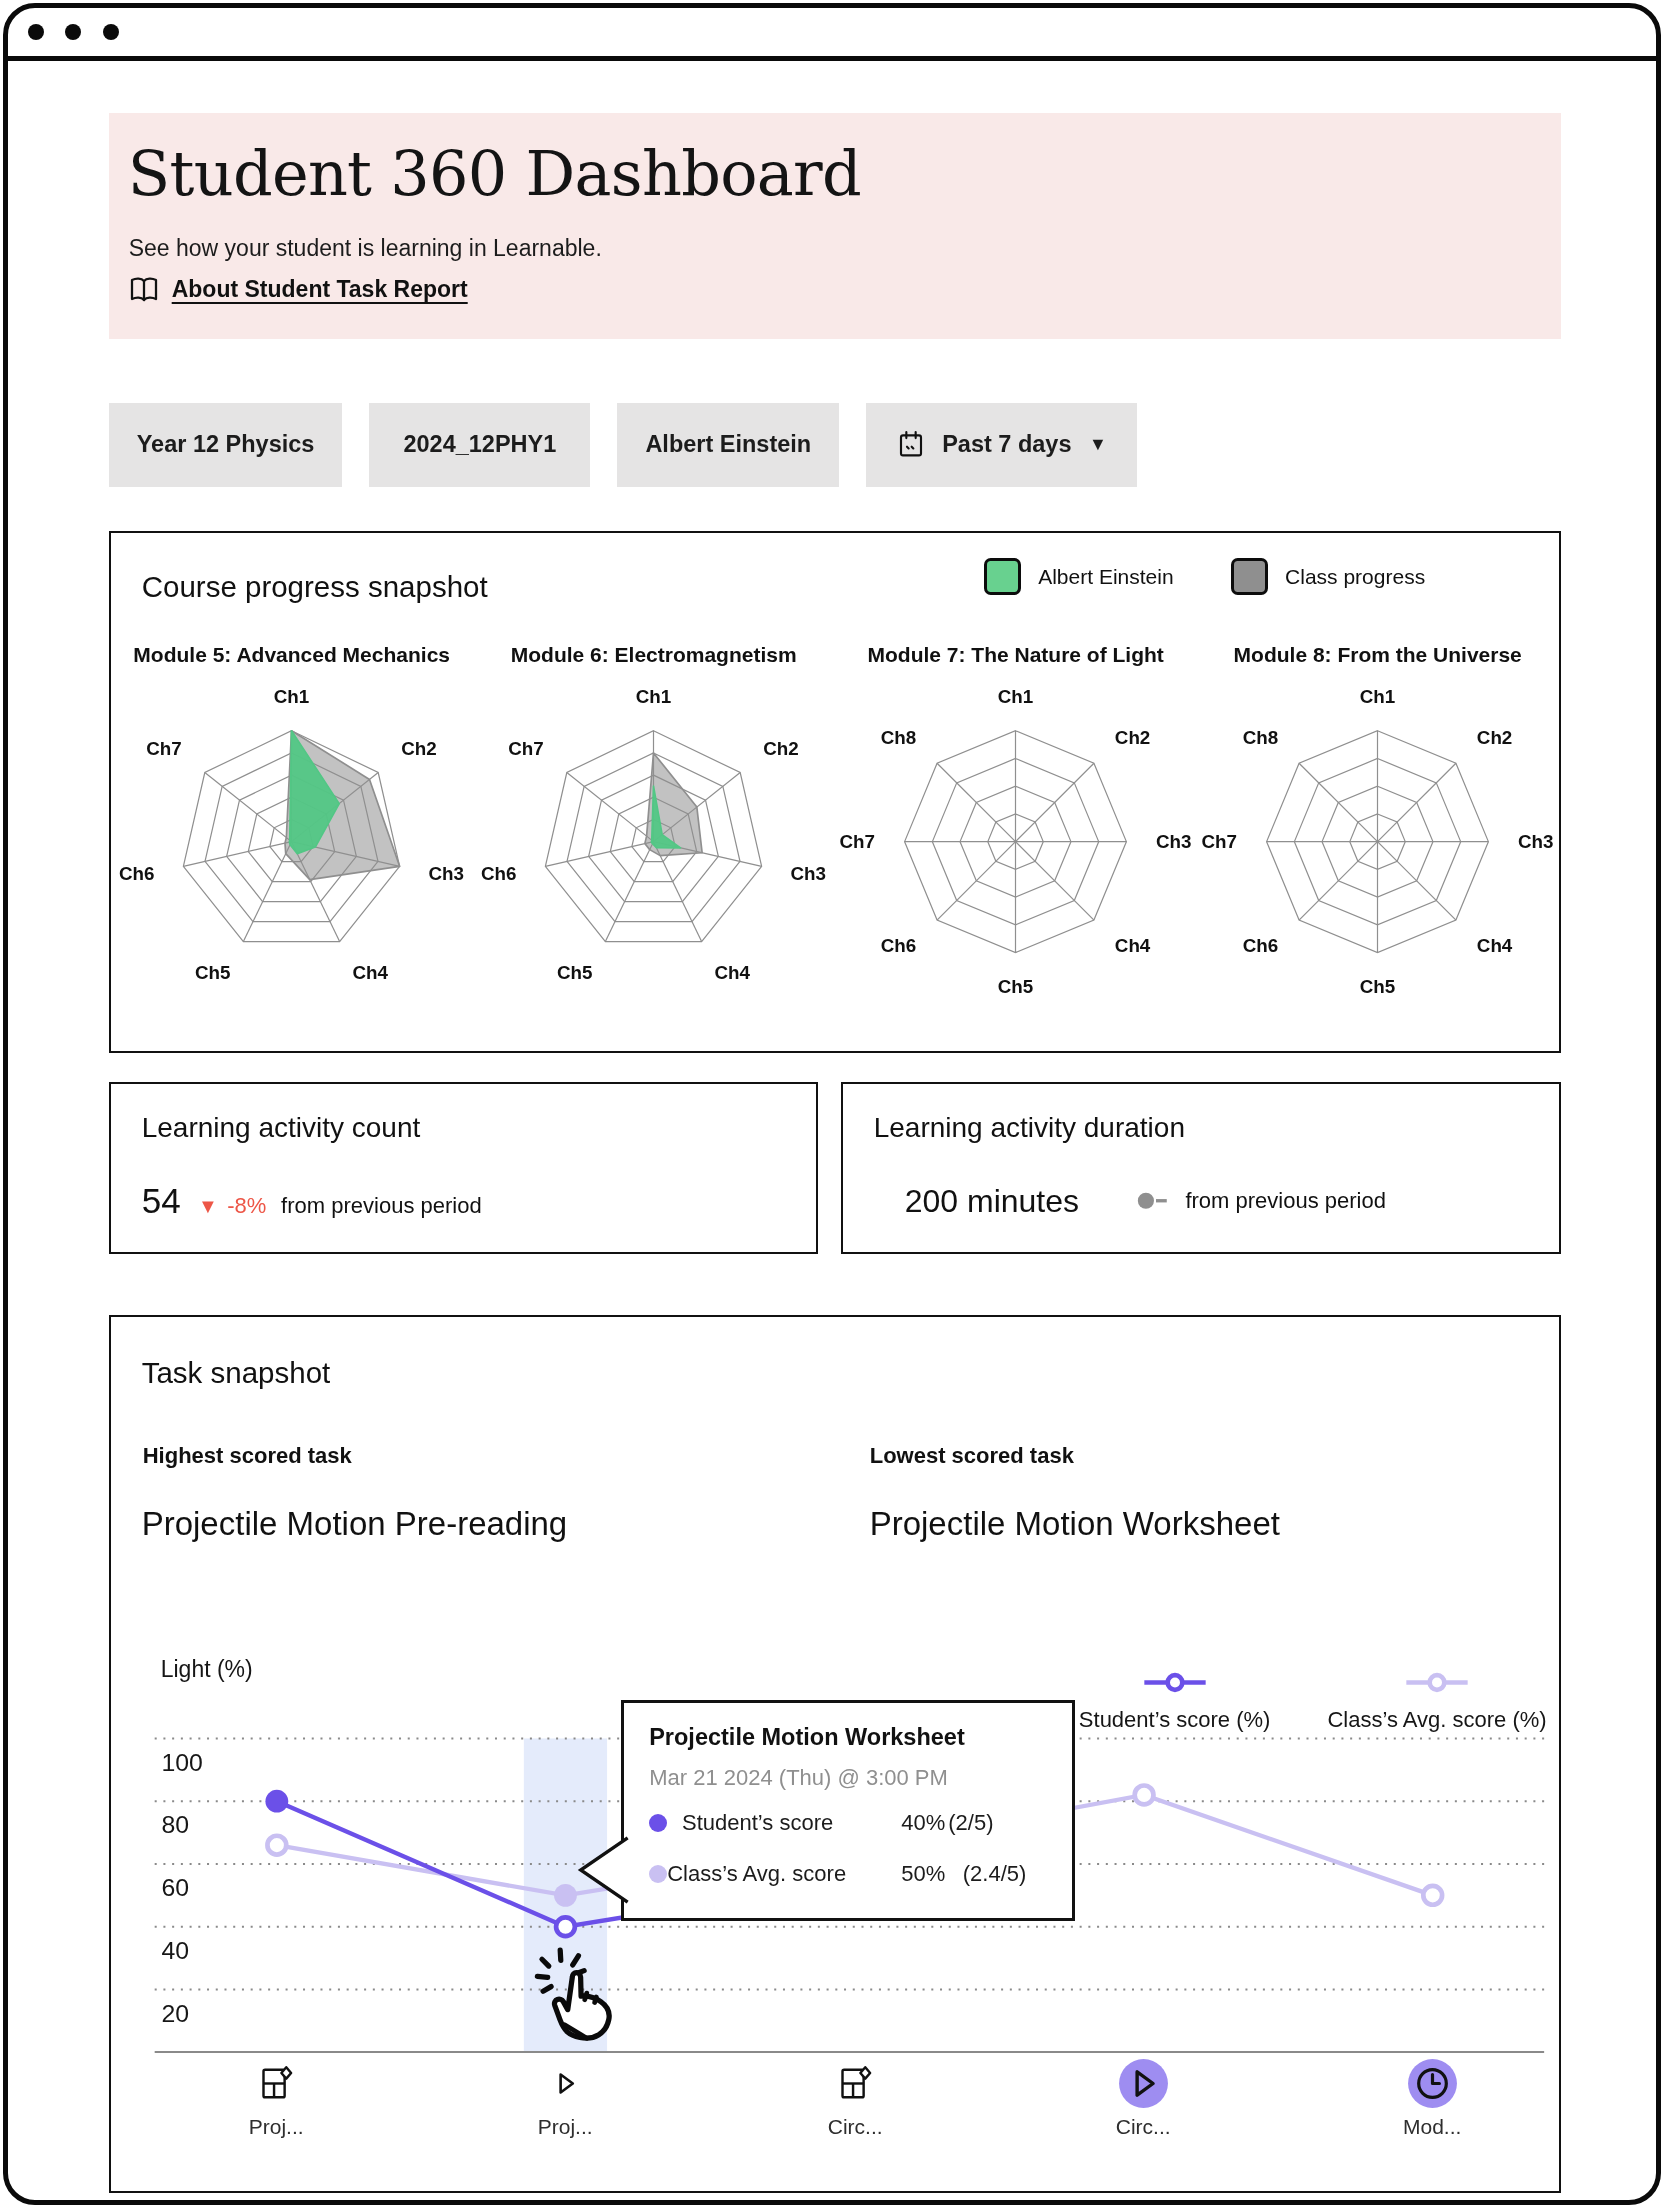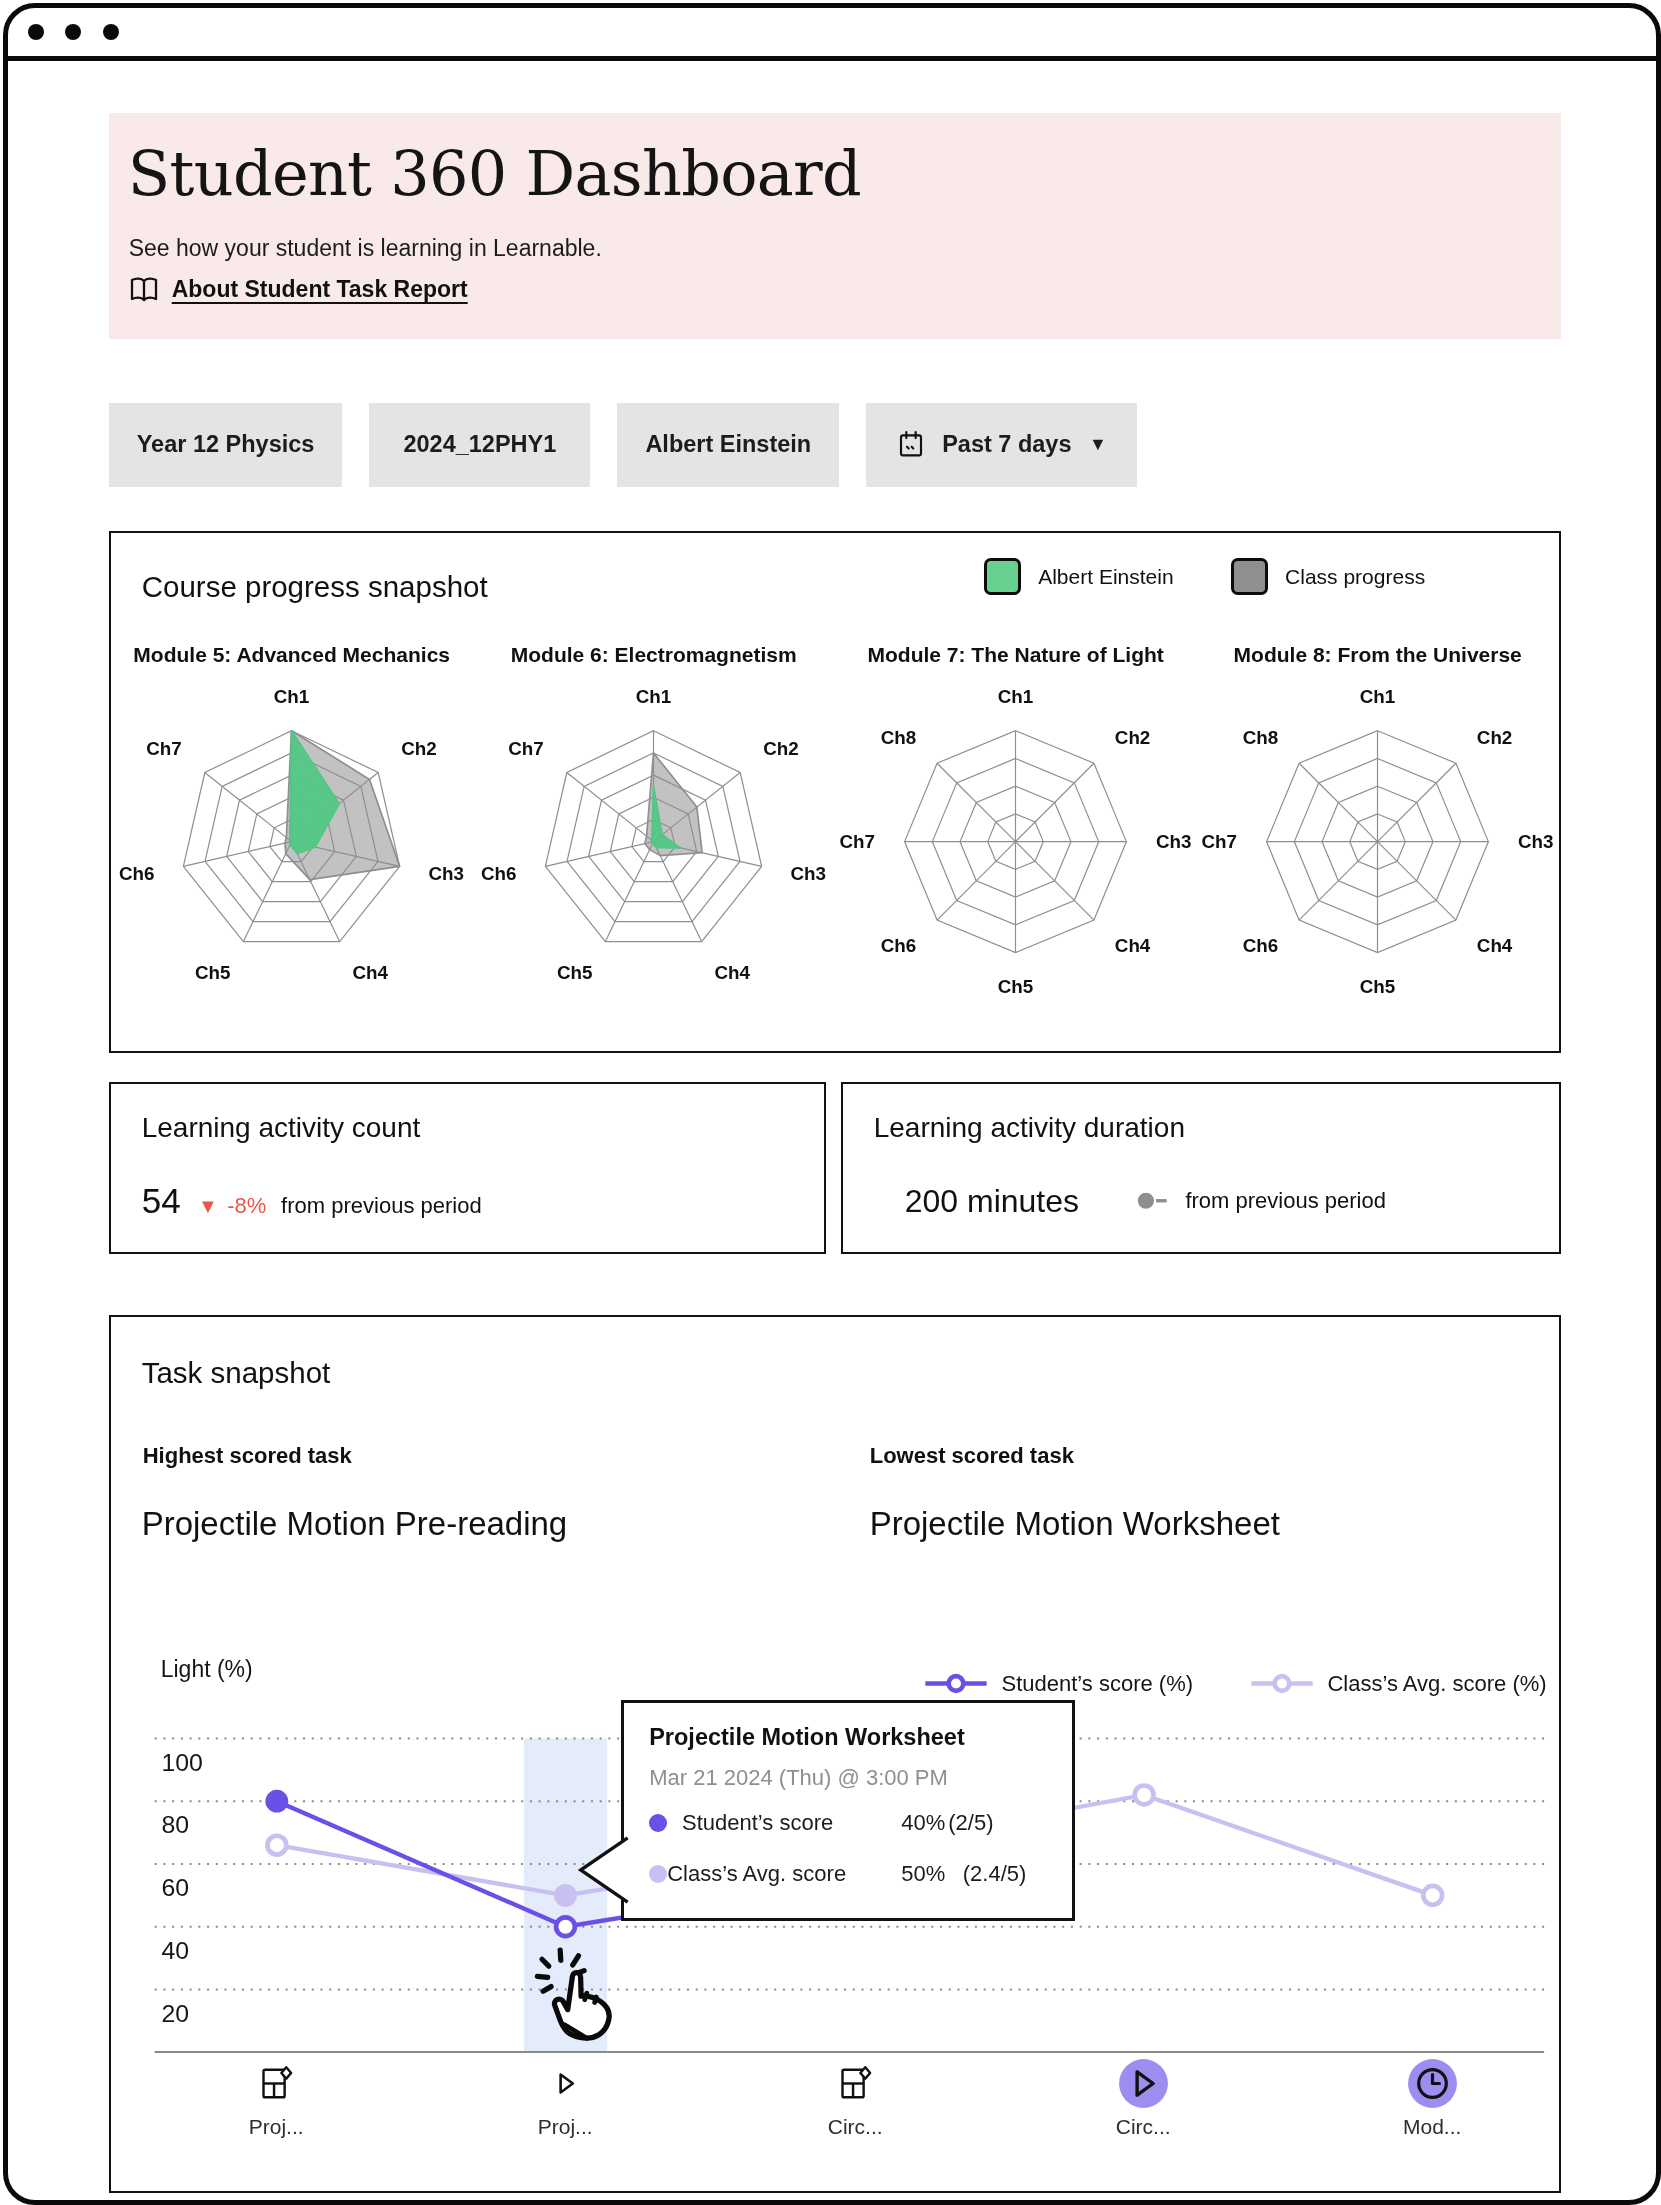--- a/index.html
+++ b/index.html
@@ -27,21 +27,21 @@
   .stat-title{font-size:28px;font-weight:400;}
   .stat-row{display:flex;align-items:baseline;}
   .stat-value{font-size:35px;}
   .stat-value2{font-size:32px;}
   .delta{color:#ED5647;font-size:22px;font-weight:500;}
   .tri{color:#ED5647;font-size:20px;}
   .note{font-size:22px;color:#111;}
   .small-bold{font-size:22px;font-weight:700;}
   .task-name{font-size:33px;font-weight:400;}
   .legend2{display:flex;justify-content:flex-end;gap:57px;align-items:center;}
-  .legend2 .item{display:flex;align-items:center;gap:13.4px;cursor:pointer;}
+  .legend2 .item{display:flex;align-items:center;gap:13.4px;cursor:pointer;flex-direction:column;}
   .legend2 .lab{font-size:22px;color:#161616;}
   .score-label{font-size:23px;color:#161616;}
   .tooltip{background:#fff;border:3.4px solid #111;}
   .tt-title{font-size:23.5px;font-weight:700;}
   .tt-date{font-size:22px;color:#8f8f8f;}
   .tt-label{font-size:22px;color:#1c1c1c;}
   .tt-val{font-size:22px;color:#1c1c1c;}
   .bullet{width:18px;height:18px;border-radius:50%;display:inline-block;}
   .cats{position:absolute;}
   .cat{position:absolute;width:121px;display:flex;flex-direction:column;align-items:center;cursor:pointer;}
@@ -203,21 +203,21 @@
             <text x="417.8" y="408.8" text-anchor="start" font-size="28" font-weight="700" fill="#111" font-family="Liberation Sans,sans-serif">Ch4</text>
             <text x="270.0" y="470.0" text-anchor="middle" font-size="28" font-weight="700" fill="#111" font-family="Liberation Sans,sans-serif">Ch5</text>
             <text x="122.2" y="408.8" text-anchor="end" font-size="28" font-weight="700" fill="#111" font-family="Liberation Sans,sans-serif">Ch6</text>
             <text x="61.0" y="255.0" text-anchor="end" font-size="28" font-weight="700" fill="#111" font-family="Liberation Sans,sans-serif">Ch7</text>
             <text x="122.2" y="99.2" text-anchor="end" font-size="28" font-weight="700" fill="#111" font-family="Liberation Sans,sans-serif">Ch8</text>
           </svg>
    </div>
       </div>
   </div>
 
-  <div class="abs panel" style="left:101px;top:1074px;width:705px;height:168px;padding-left:8px;">
+  <div class="abs panel" style="left:101px;top:1074px;width:705px;height:168px;">
     <div class="stat-title abs" style="left:31px;top:28px;">Learning activity count</div>
     <div class="stat-row abs" style="left:31px;top:97px;gap:9.4px;">
       <span class="stat-value">54</span>
       <span class="tri" style="margin-left:8px;">▼</span>
       <span class="delta">-8%</span>
       <span class="note" style="margin-left:5.4px;">from previous period</span>
     </div>
   </div>
   <div class="abs panel" style="left:833px;top:1074px;width:716px;height:168px;">
     <div class="stat-title abs" style="left:31px;top:28px;">Learning activity duration</div>

